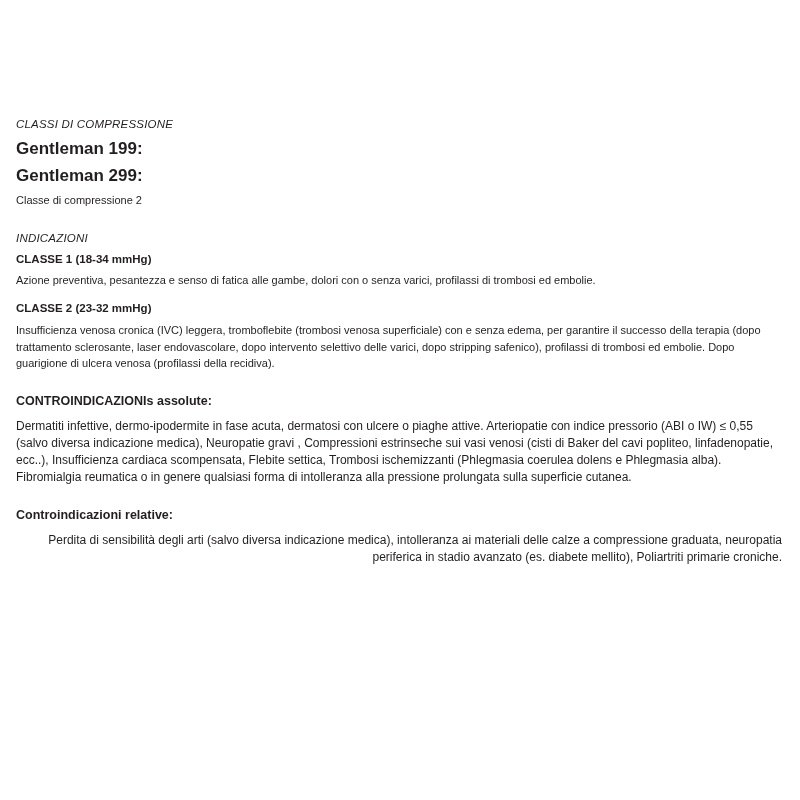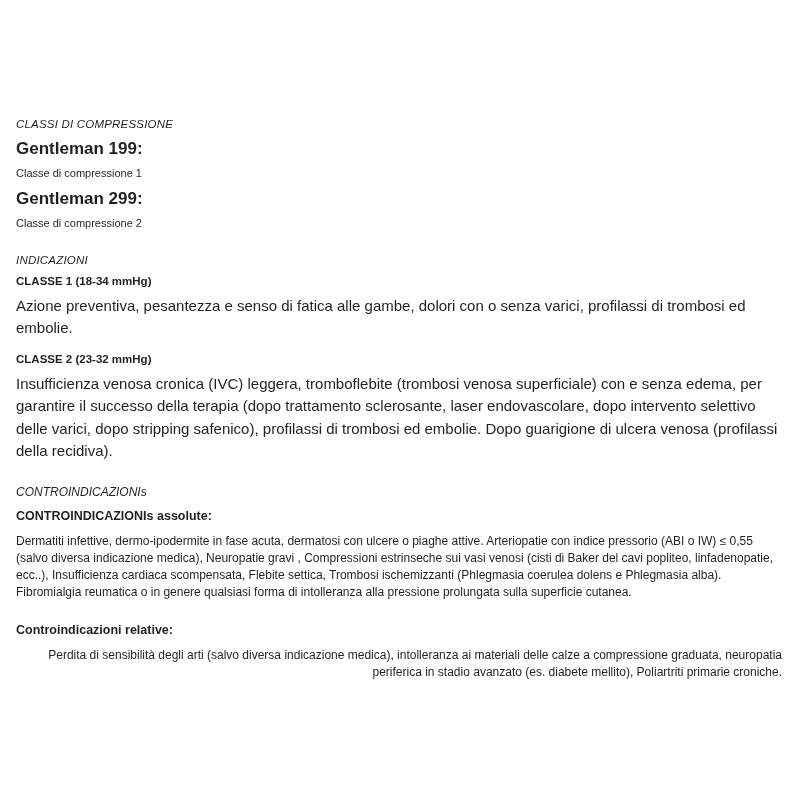--- a/index.html
+++ b/index.html
@@ -46,21 +46,21 @@
   .gap-sm { height: 8px; }
   .gap-md { height: 16px; }
 
   
   .ind-heading {
     font-weight: bold;
     font-size: 11.5px;
     margin: 0 0 8px 0;
   }
   .ind-body {
-    font-size: 15px;
+    font-size: 11px;
     line-height: 1.45;
     margin: 0 0 14px 0;
   }
   .ind-body.wide {
     line-height: 1.5;
   }
 
   
   .contra-title {
     font-style: italic;
@@ -84,42 +84,40 @@
 </style>
 </head>
 <body>
 
 <div class="page">
 
   <div class="section">
     <div class="section-heading">CLASSI DI COMPRESSIONE</div>
 
     <div class="sub-heading">Gentleman 199:</div>
-    <div class="body-line">Classe di compressione 1</div>
 
     <div class="sub-heading">Gentleman 299:</div>
     <div class="body-line">Classe di compressione 2</div>
   </div>
 
   <div class="gap-md"></div>
 
   <div class="section">
     <div class="section-heading">INDICAZIONI</div>
 
     <div class="ind-heading">CLASSE 1 (18-34 mmHg)</div>
     <div class="ind-body">Azione preventiva, pesantezza e senso di fatica alle gambe, dolori con o senza varici, profilassi di trombosi ed embolie.</div>
 
     <div class="ind-heading">CLASSE 2 (23-32 mmHg)</div>
     <div class="ind-body wide">Insufficienza venosa cronica (IVC) leggera, tromboflebite (trombosi venosa superficiale) con e senza edema, per garantire il successo della terapia (dopo trattamento sclerosante, laser endovascolare, dopo intervento selettivo delle varici, dopo stripping safenico), profilassi di trombosi ed embolie. Dopo guarigione di ulcera venosa (profilassi della recidiva).</div>
   </div>
 
   <div class="gap-sm"></div>
 
   <div class="section">
-    <div class="contra-title">CONTROINDICAZIONIs</div>
 
     <div class="contra-sub">CONTROINDICAZIONIs assolute:</div>
     <div class="contra-body">Dermatiti infettive, dermo-ipodermite in fase acuta, dermatosi con ulcere o piaghe attive. Arteriopatie con indice pressorio (ABI o IW) ≤ 0,55 (salvo diversa indicazione medica), Neuropatie gravi , Compressioni estrinseche sui vasi venosi (cisti di Baker del cavi popliteo, linfadenopatie, ecc..), Insufficienza cardiaca scompensata, Flebite settica, Trombosi ischemizzanti (Phlegmasia coerulea dolens e Phlegmasia alba). Fibromialgia reumatica o in genere qualsiasi forma di intolleranza alla pressione prolungata sulla superficie cutanea.</div>
 
     <div class="contra-sub">Controindicazioni relative:</div>
     <div class="contra-body">Perdita di sensibilità degli arti (salvo diversa indicazione medica), intolleranza ai materiali delle calze a compressione graduata, neuropatia periferica in stadio avanzato (es. diabete mellito), Poliartriti primarie croniche.</div>
   </div>
 
 </div>
 

